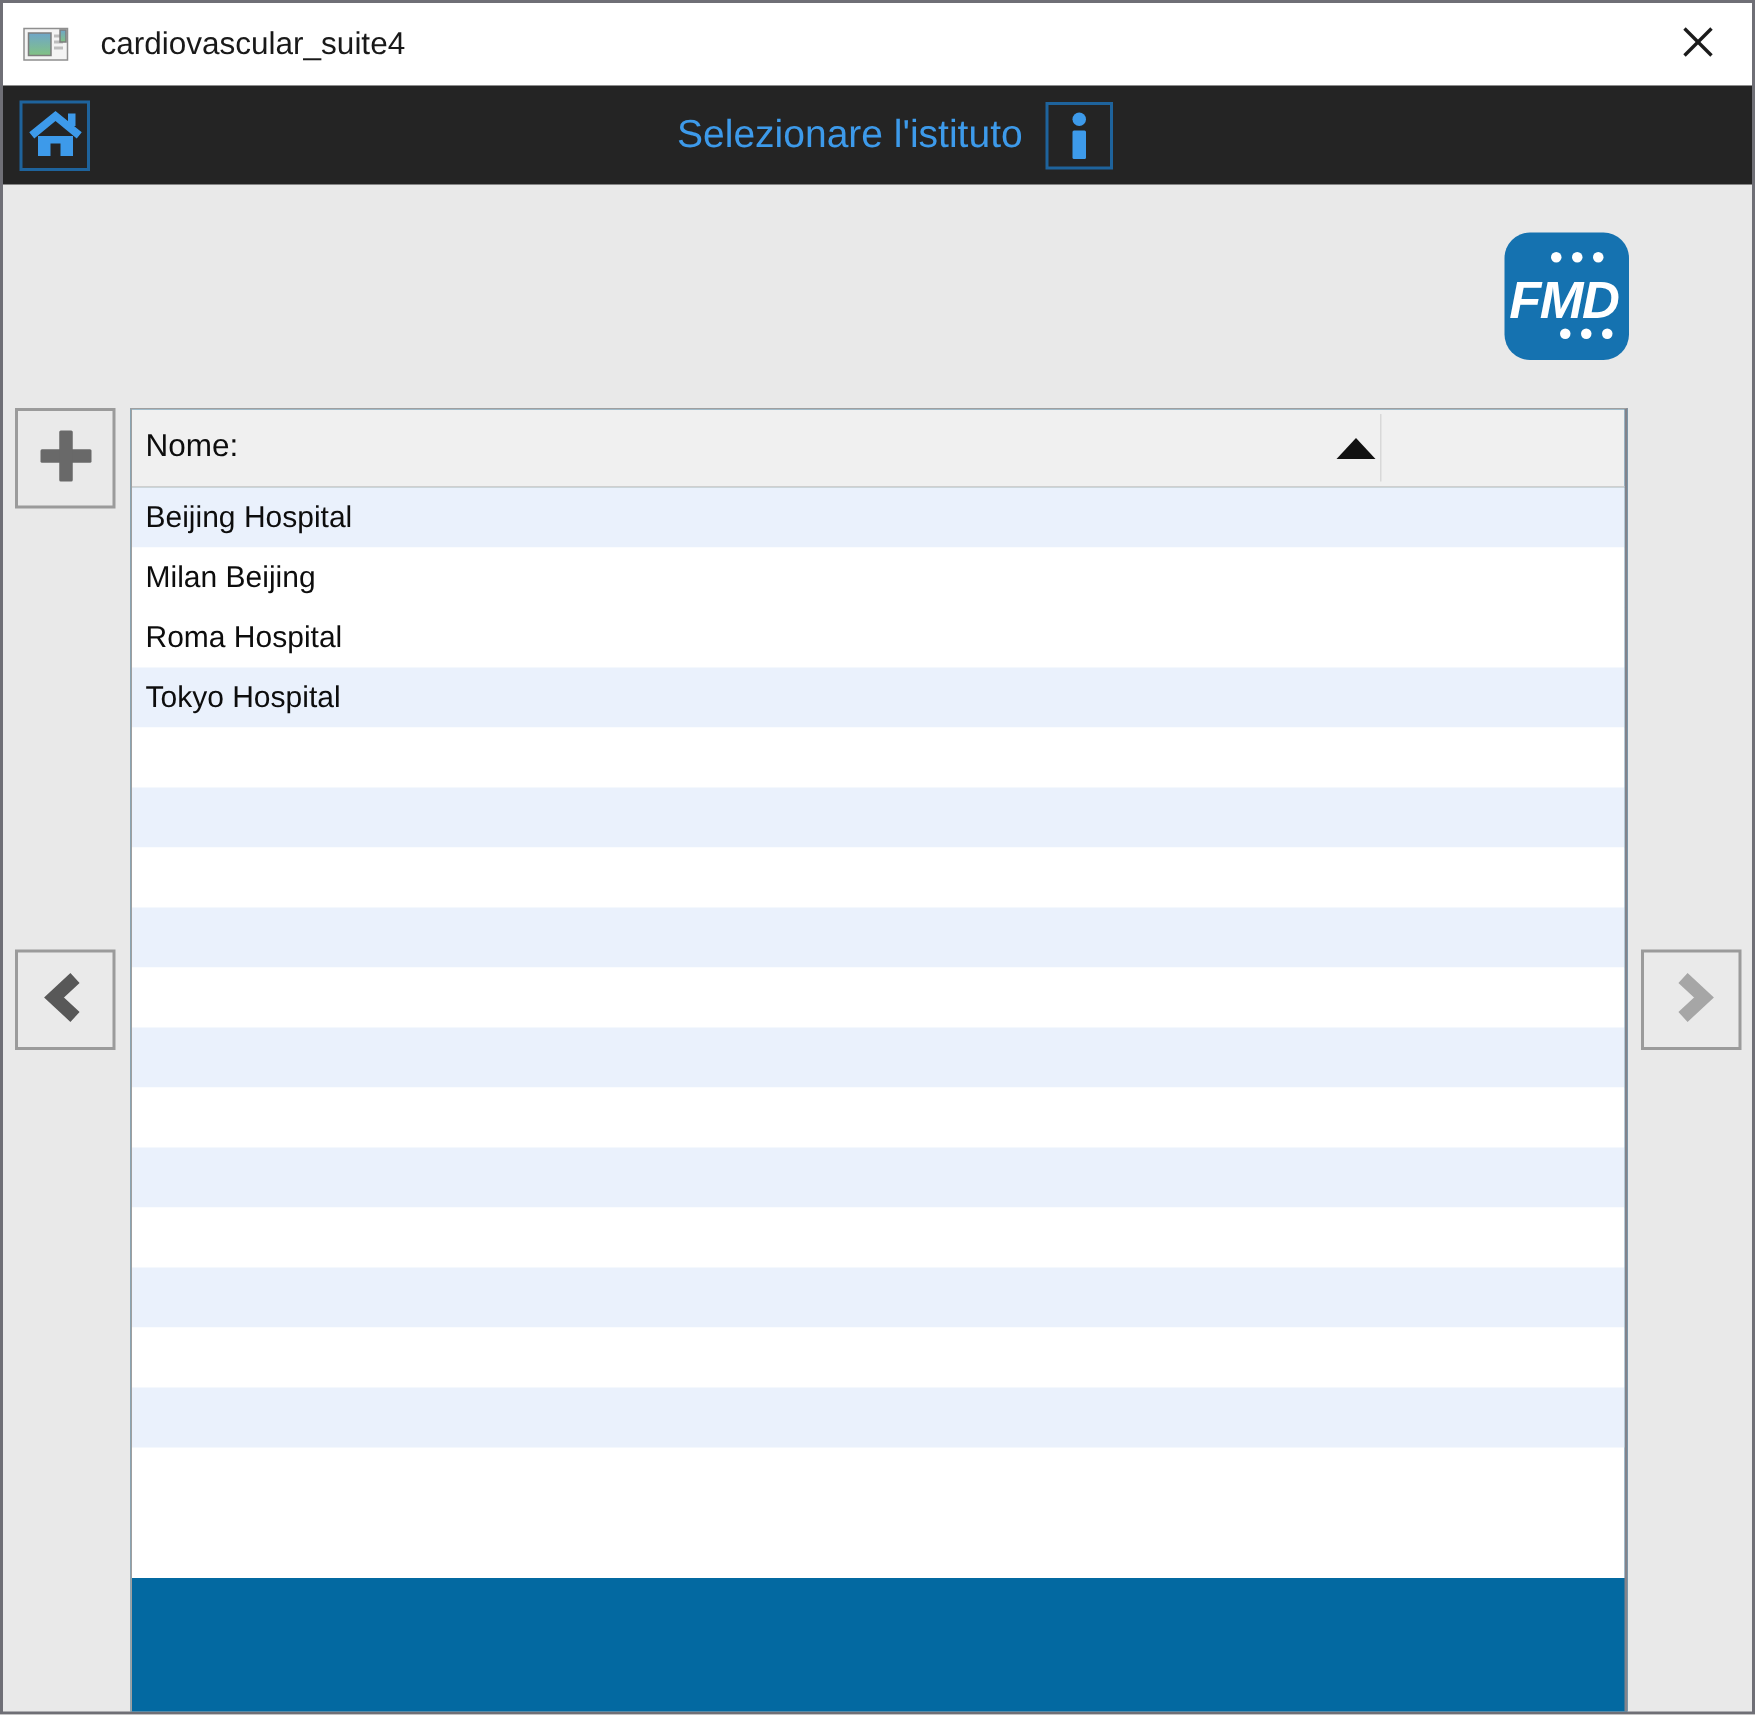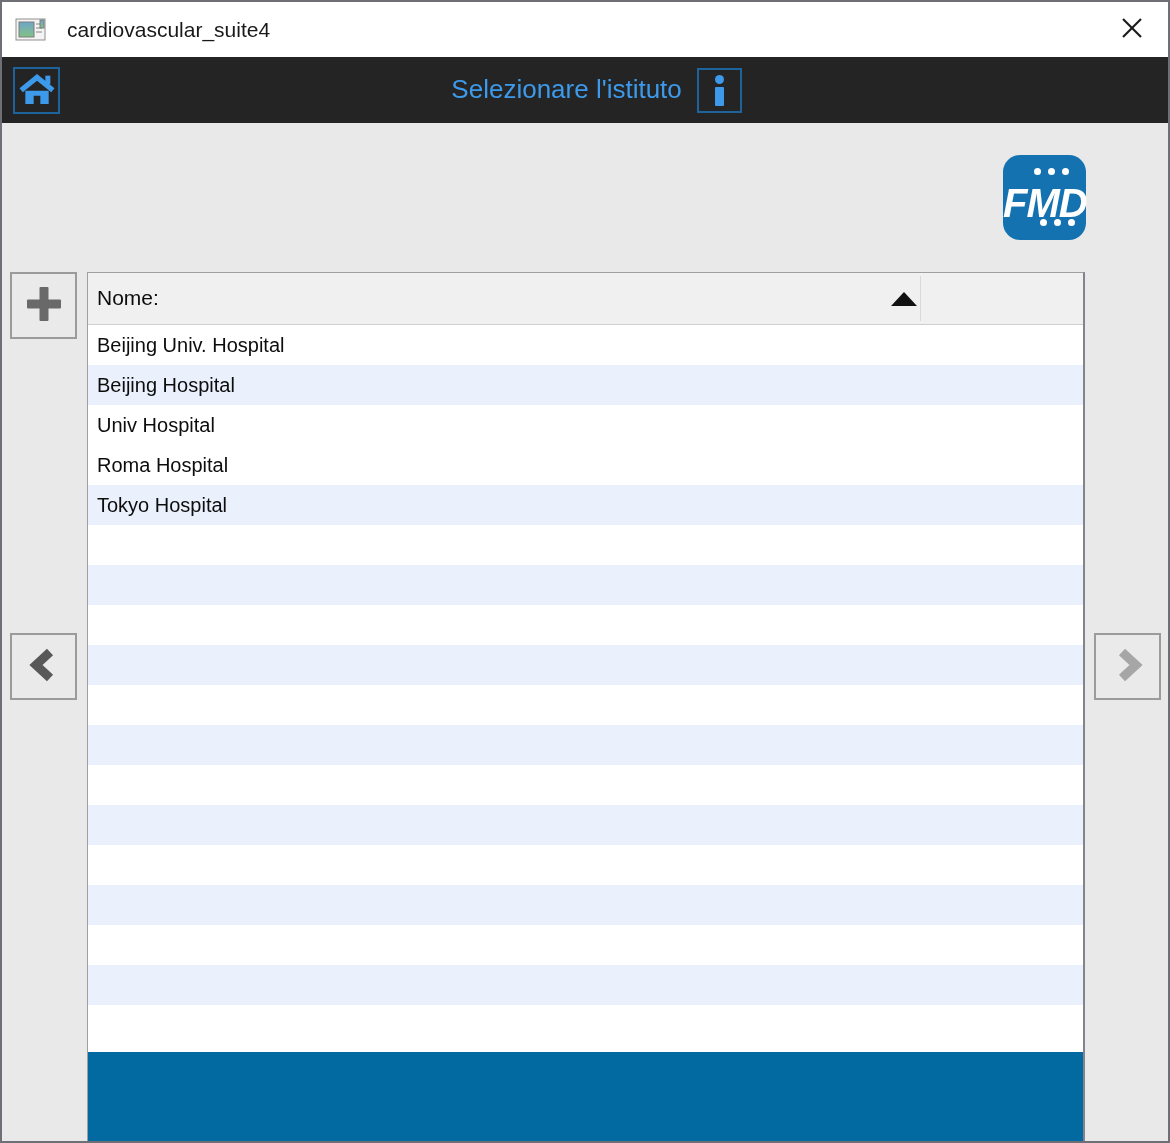--- a/index.html
+++ b/index.html
@@ -17,21 +17,21 @@
   .home-btn{position:absolute;left:11px;top:10px;width:47px;height:47px;background:transparent;
     border:2px solid #1e639c;box-sizing:border-box;display:flex;align-items:center;justify-content:center;padding:0;cursor:pointer;}
   .topbar-title{position:absolute;left:50%;top:0;transform:translateX(-58%);line-height:64px;font-size:26px;color:#3d9aea;white-space:nowrap;}
   .info-btn{position:absolute;left:695px;top:11px;width:45px;height:45px;background:transparent;
     border:2px solid #1e639c;box-sizing:border-box;display:flex;flex-direction:column;align-items:center;justify-content:center;gap:3px;padding:0;cursor:pointer;}
   .info-dot{width:9px;height:9px;border-radius:50%;background:#3d9aea;}
   .info-stem{width:9px;height:19px;background:#3d9aea;border-radius:1px;}
   
   .content{position:relative;height:1018px;}
   .fmd-logo{position:absolute;left:1001px;top:32px;width:83px;height:85px;border-radius:17px;background:#1572b0;}
-  .fmd-text{position:absolute;left:0;right:4px;top:26px;text-align:center;color:#ffffff;font-size:40px;font-weight:bold;font-style:italic;letter-spacing:-1px;}
+  .fmd-text{position:absolute;left:0;right:4px;top:26px;text-align:center;color:#ffffff;font-size:35px;font-weight:bold;font-style:italic;letter-spacing:-1px;}
   .dots{position:absolute;display:flex;gap:7px;}
   .dots.top{left:31px;top:13px;}
   .dots.bottom{left:37px;top:64px;}
   .dot{width:7px;height:7px;border-radius:50%;background:#ffffff;}
   .sq-btn{position:absolute;width:67px;height:67px;background:#eaeaea;border:2px solid #9b9b9b;box-sizing:border-box;
     display:flex;align-items:center;justify-content:center;padding:0;cursor:pointer;}
   .plus-btn{left:8px;top:149px;}
   .nav-left{left:8px;top:510px;}
   .nav-right{left:1092px;top:510px;}
   
@@ -137,23 +137,22 @@
       </span>
     </button>
 
     <div class="table">
       <div class="thead">
         <span class="thead-label">Nome:</span>
         <span class="sort-asc"></span>
         <span class="colsep"></span>
       </div>
       <div class="tbody">
-          <div class="trow">Beijing Univ. Hospital</div>
           <div class="trow alt">Beijing Hospital</div>
-          <div class="trow">Univ Hospital</div>
+          <div class="trow">Milan Beijing</div>
           <div class="trow">Roma Hospital</div>
           <div class="trow alt">Tokyo Hospital</div>
           <div class="trow"></div>
           <div class="trow alt"></div>
           <div class="trow"></div>
           <div class="trow alt"></div>
           <div class="trow"></div>
           <div class="trow alt"></div>
           <div class="trow"></div>
           <div class="trow alt"></div>

